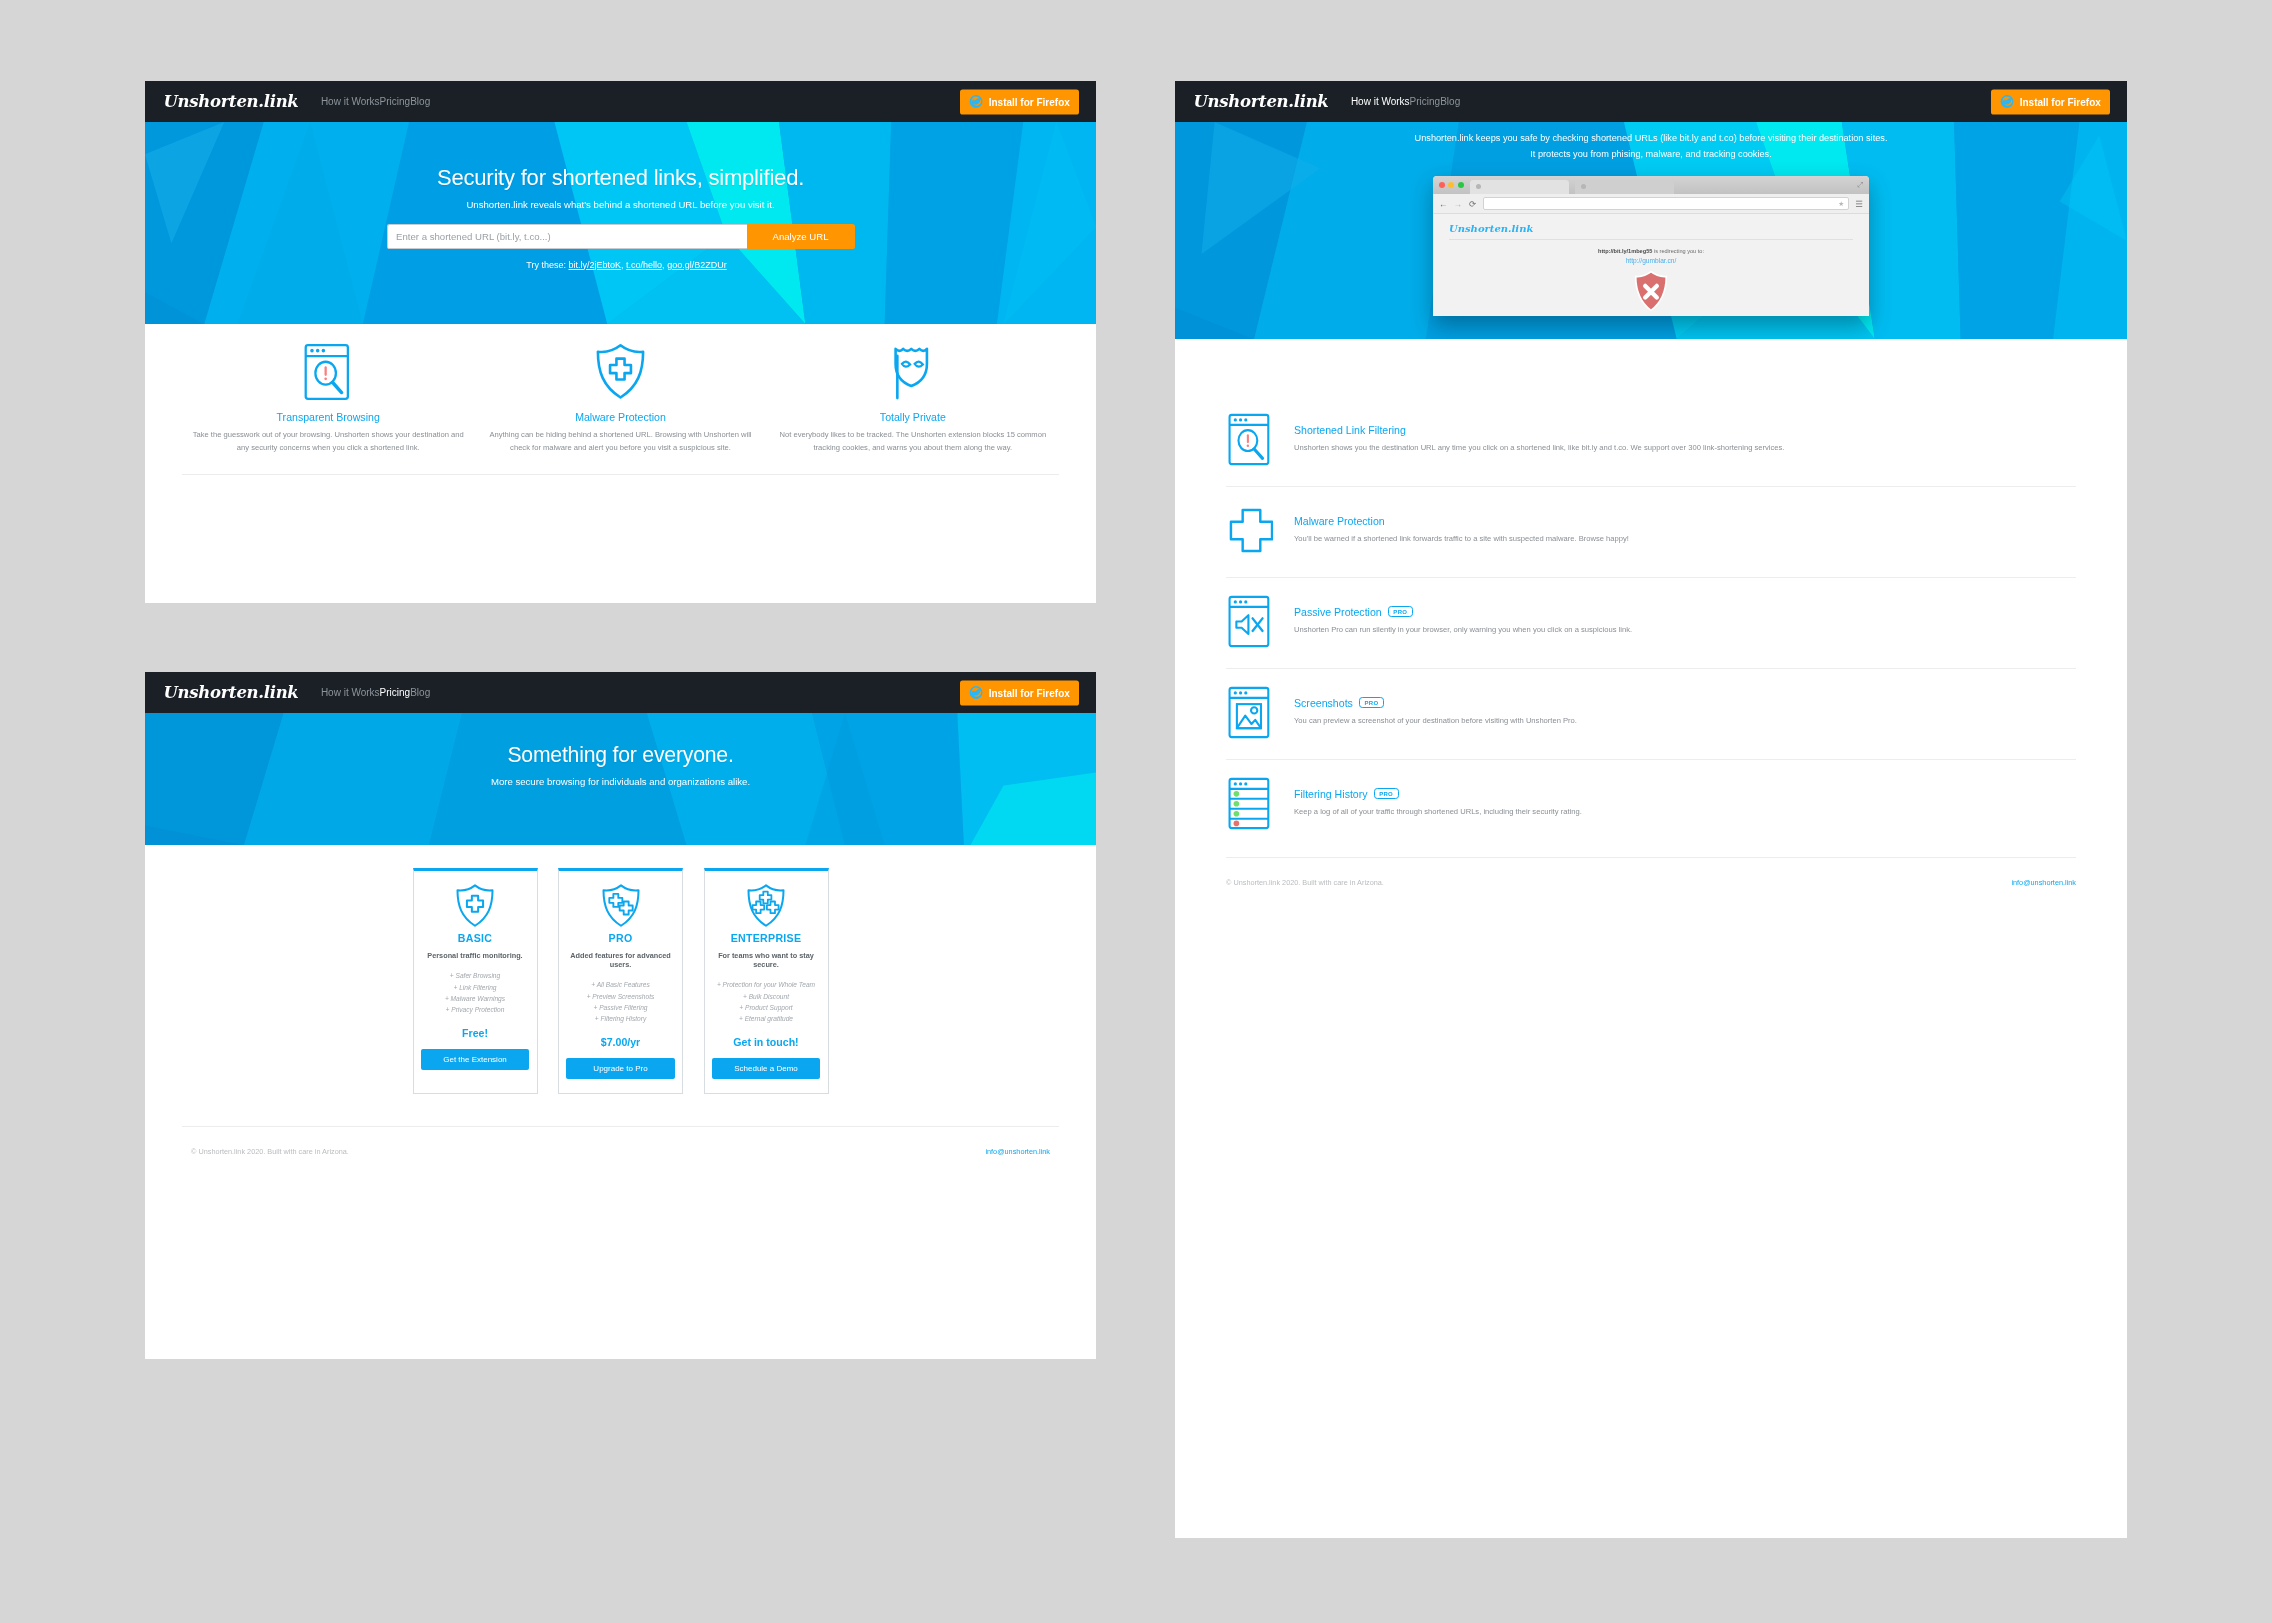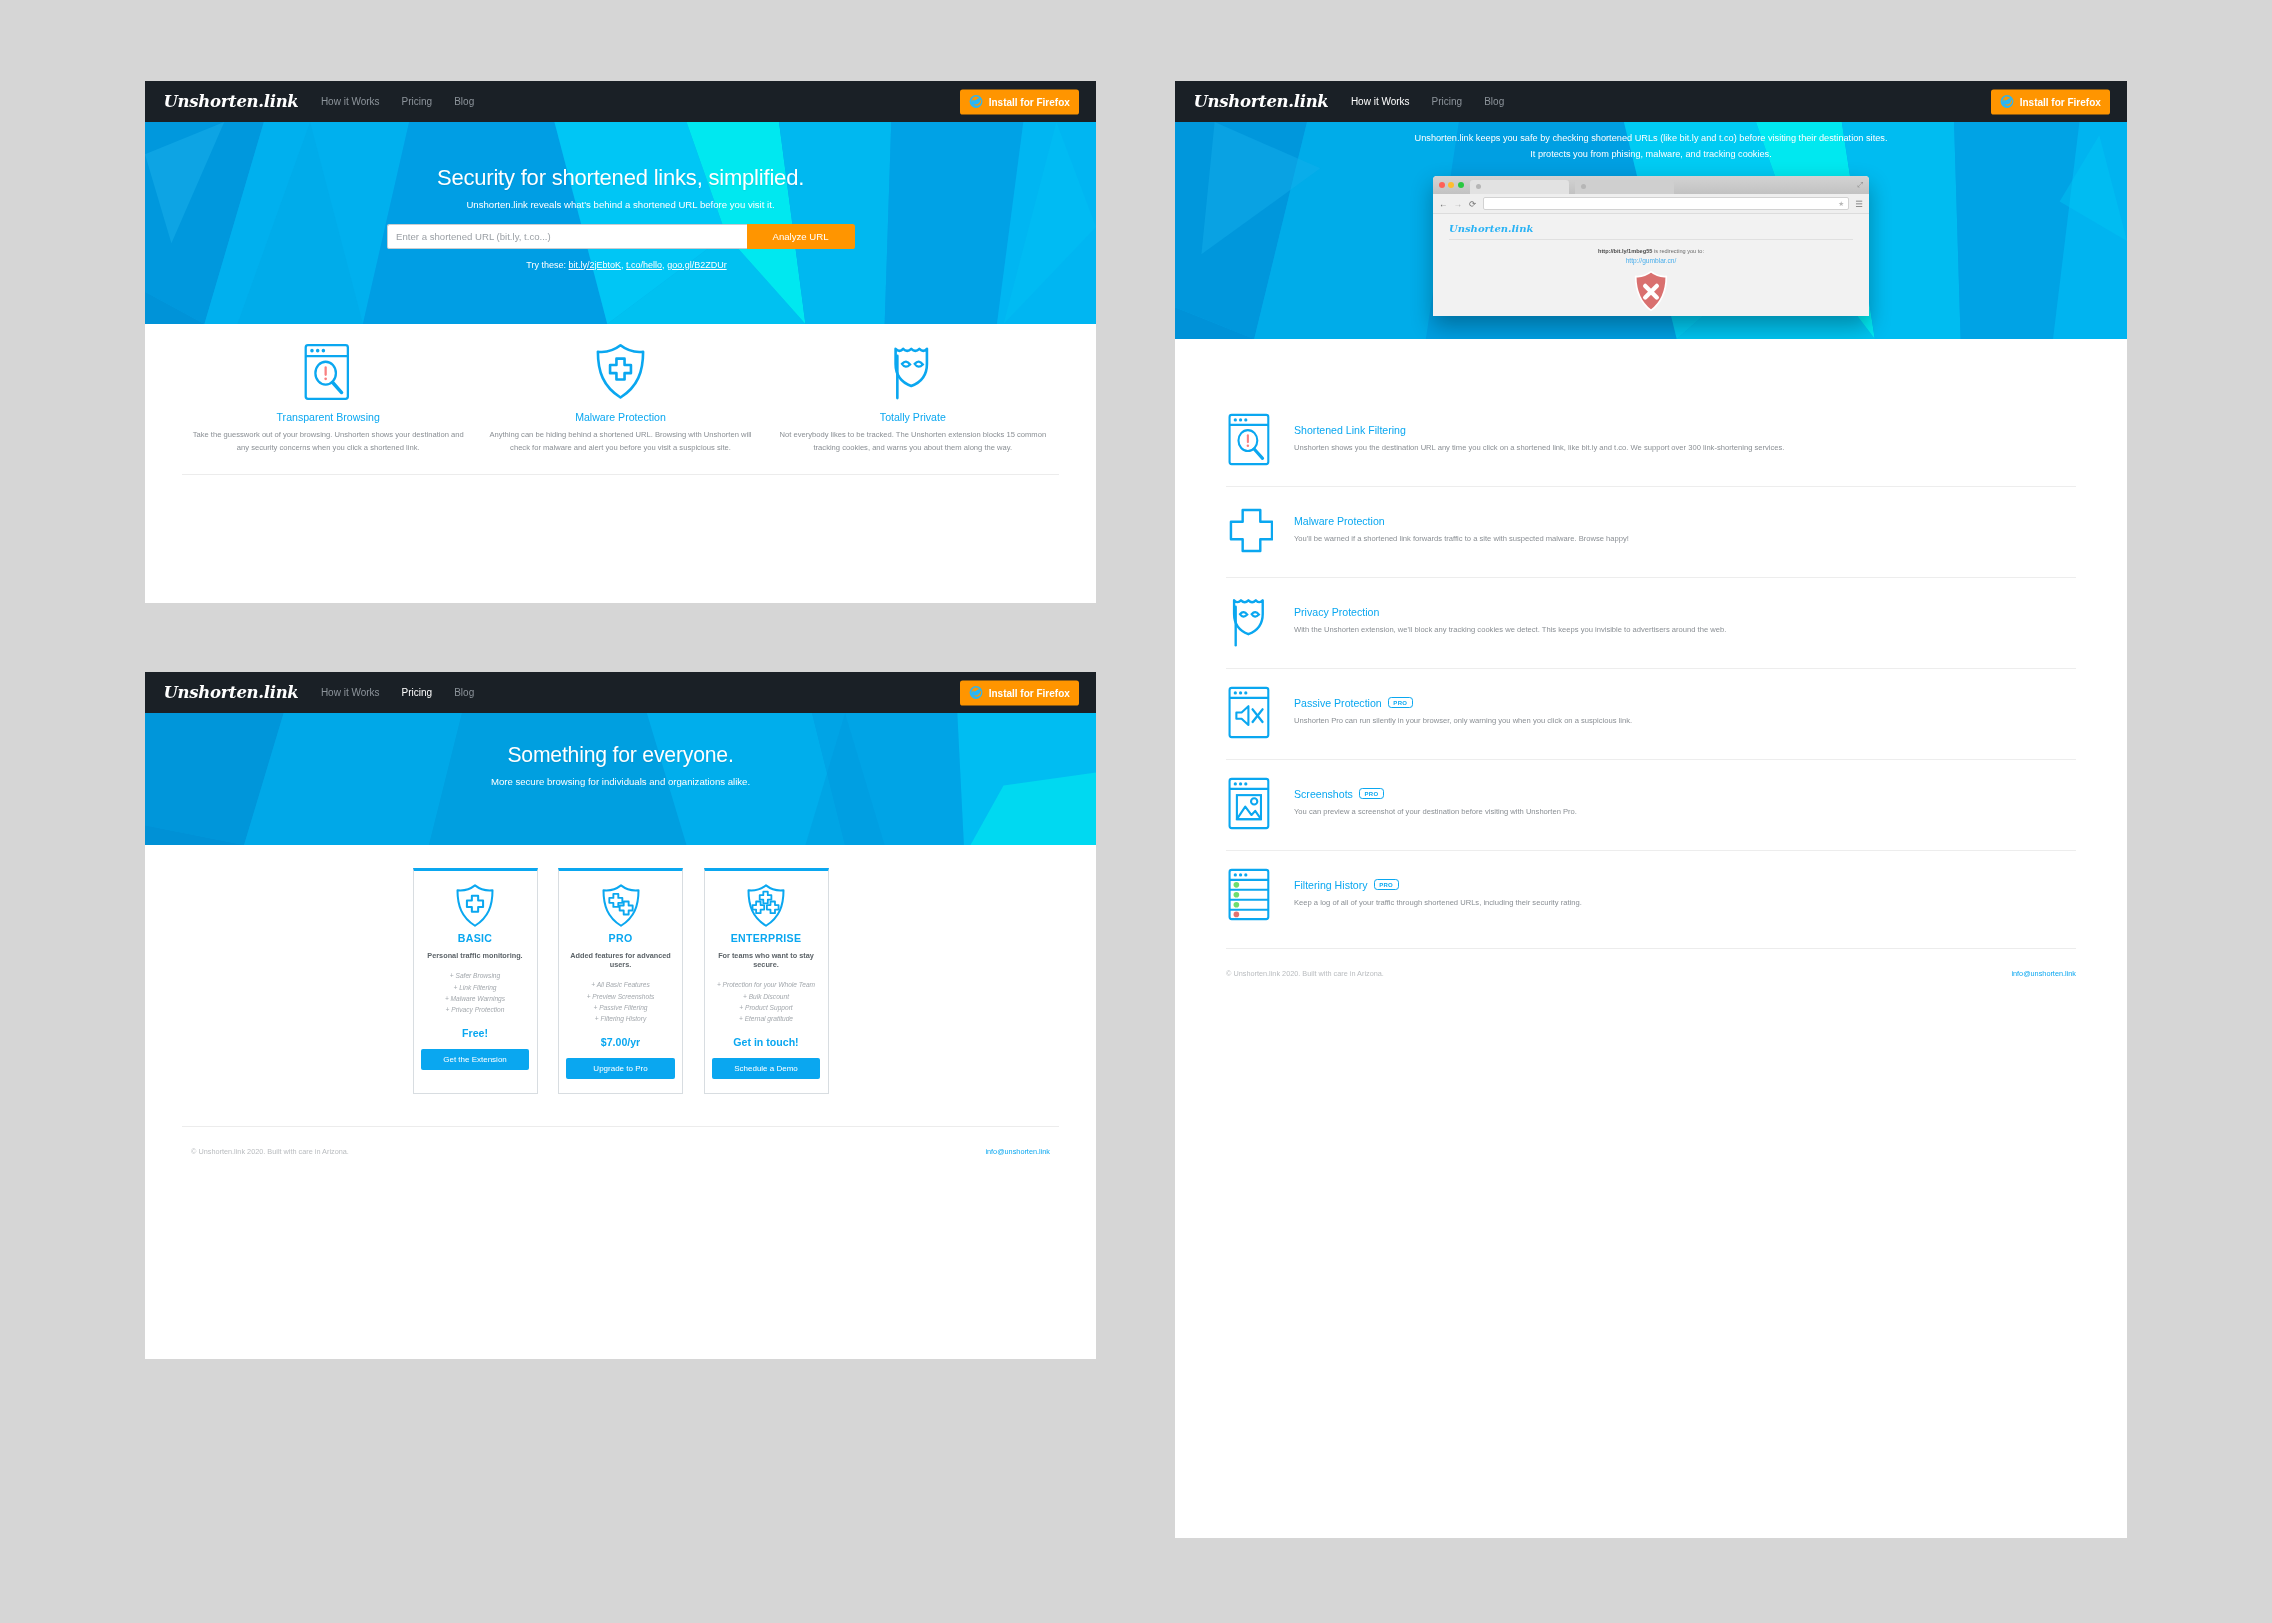--- a/index.html
+++ b/index.html
@@ -24,21 +24,21 @@
   .brand {
     color: #fff;
     font-family: "DejaVu Serif", serif;
     font-style: italic;
     font-weight: bold;
     font-size: 16.5px;
     letter-spacing: -0.3px;
     margin-right: 22.4px;
     white-space: nowrap;
   }
-  .navlinks { display: flex; align-items: flex-end; gap: 22px; }
+  .navlinks { display: flex; align-items: flex-end; }
   .navlink {
     color: #8d949b;
     font-size: 10px;
     text-decoration: none;
     white-space: nowrap;
   }
   .navlink.active { color: #ffffff; }
   .ff-btn {
     position: absolute;
     right: 17px;
@@ -620,33 +620,20 @@
           </svg>
       </div>
       <div class="rtext">
         <h3>
             <span>Malware Protection</span>
           </h3>
         <p>You'll be warned if a shortened link forwards traffic to a site with suspected malware. Browse happy!</p>
       </div>
     </div>
 
-    <div class="featrow">
-      <div class="ricon">
-        <svg width="44" height="53" viewBox="0 0 72 100">
-            <use href="#i-mask"></use>
-          </svg>
-      </div>
-      <div class="rtext">
-        <h3>
-            <span>Privacy Protection</span>
-          </h3>
-        <p>With the Unshorten extension, we'll block any tracking cookies we detect. This keeps you invisible to advertisers around the web.</p>
-      </div>
-    </div>
 
     <div class="featrow">
       <div class="ricon">
         <svg width="45" height="53" viewBox="0 0 86 100">
             <use href="#i-browser-mute"></use>
           </svg>
       </div>
       <div class="rtext">
         <h3>
           <span>Passive Protection</span>

